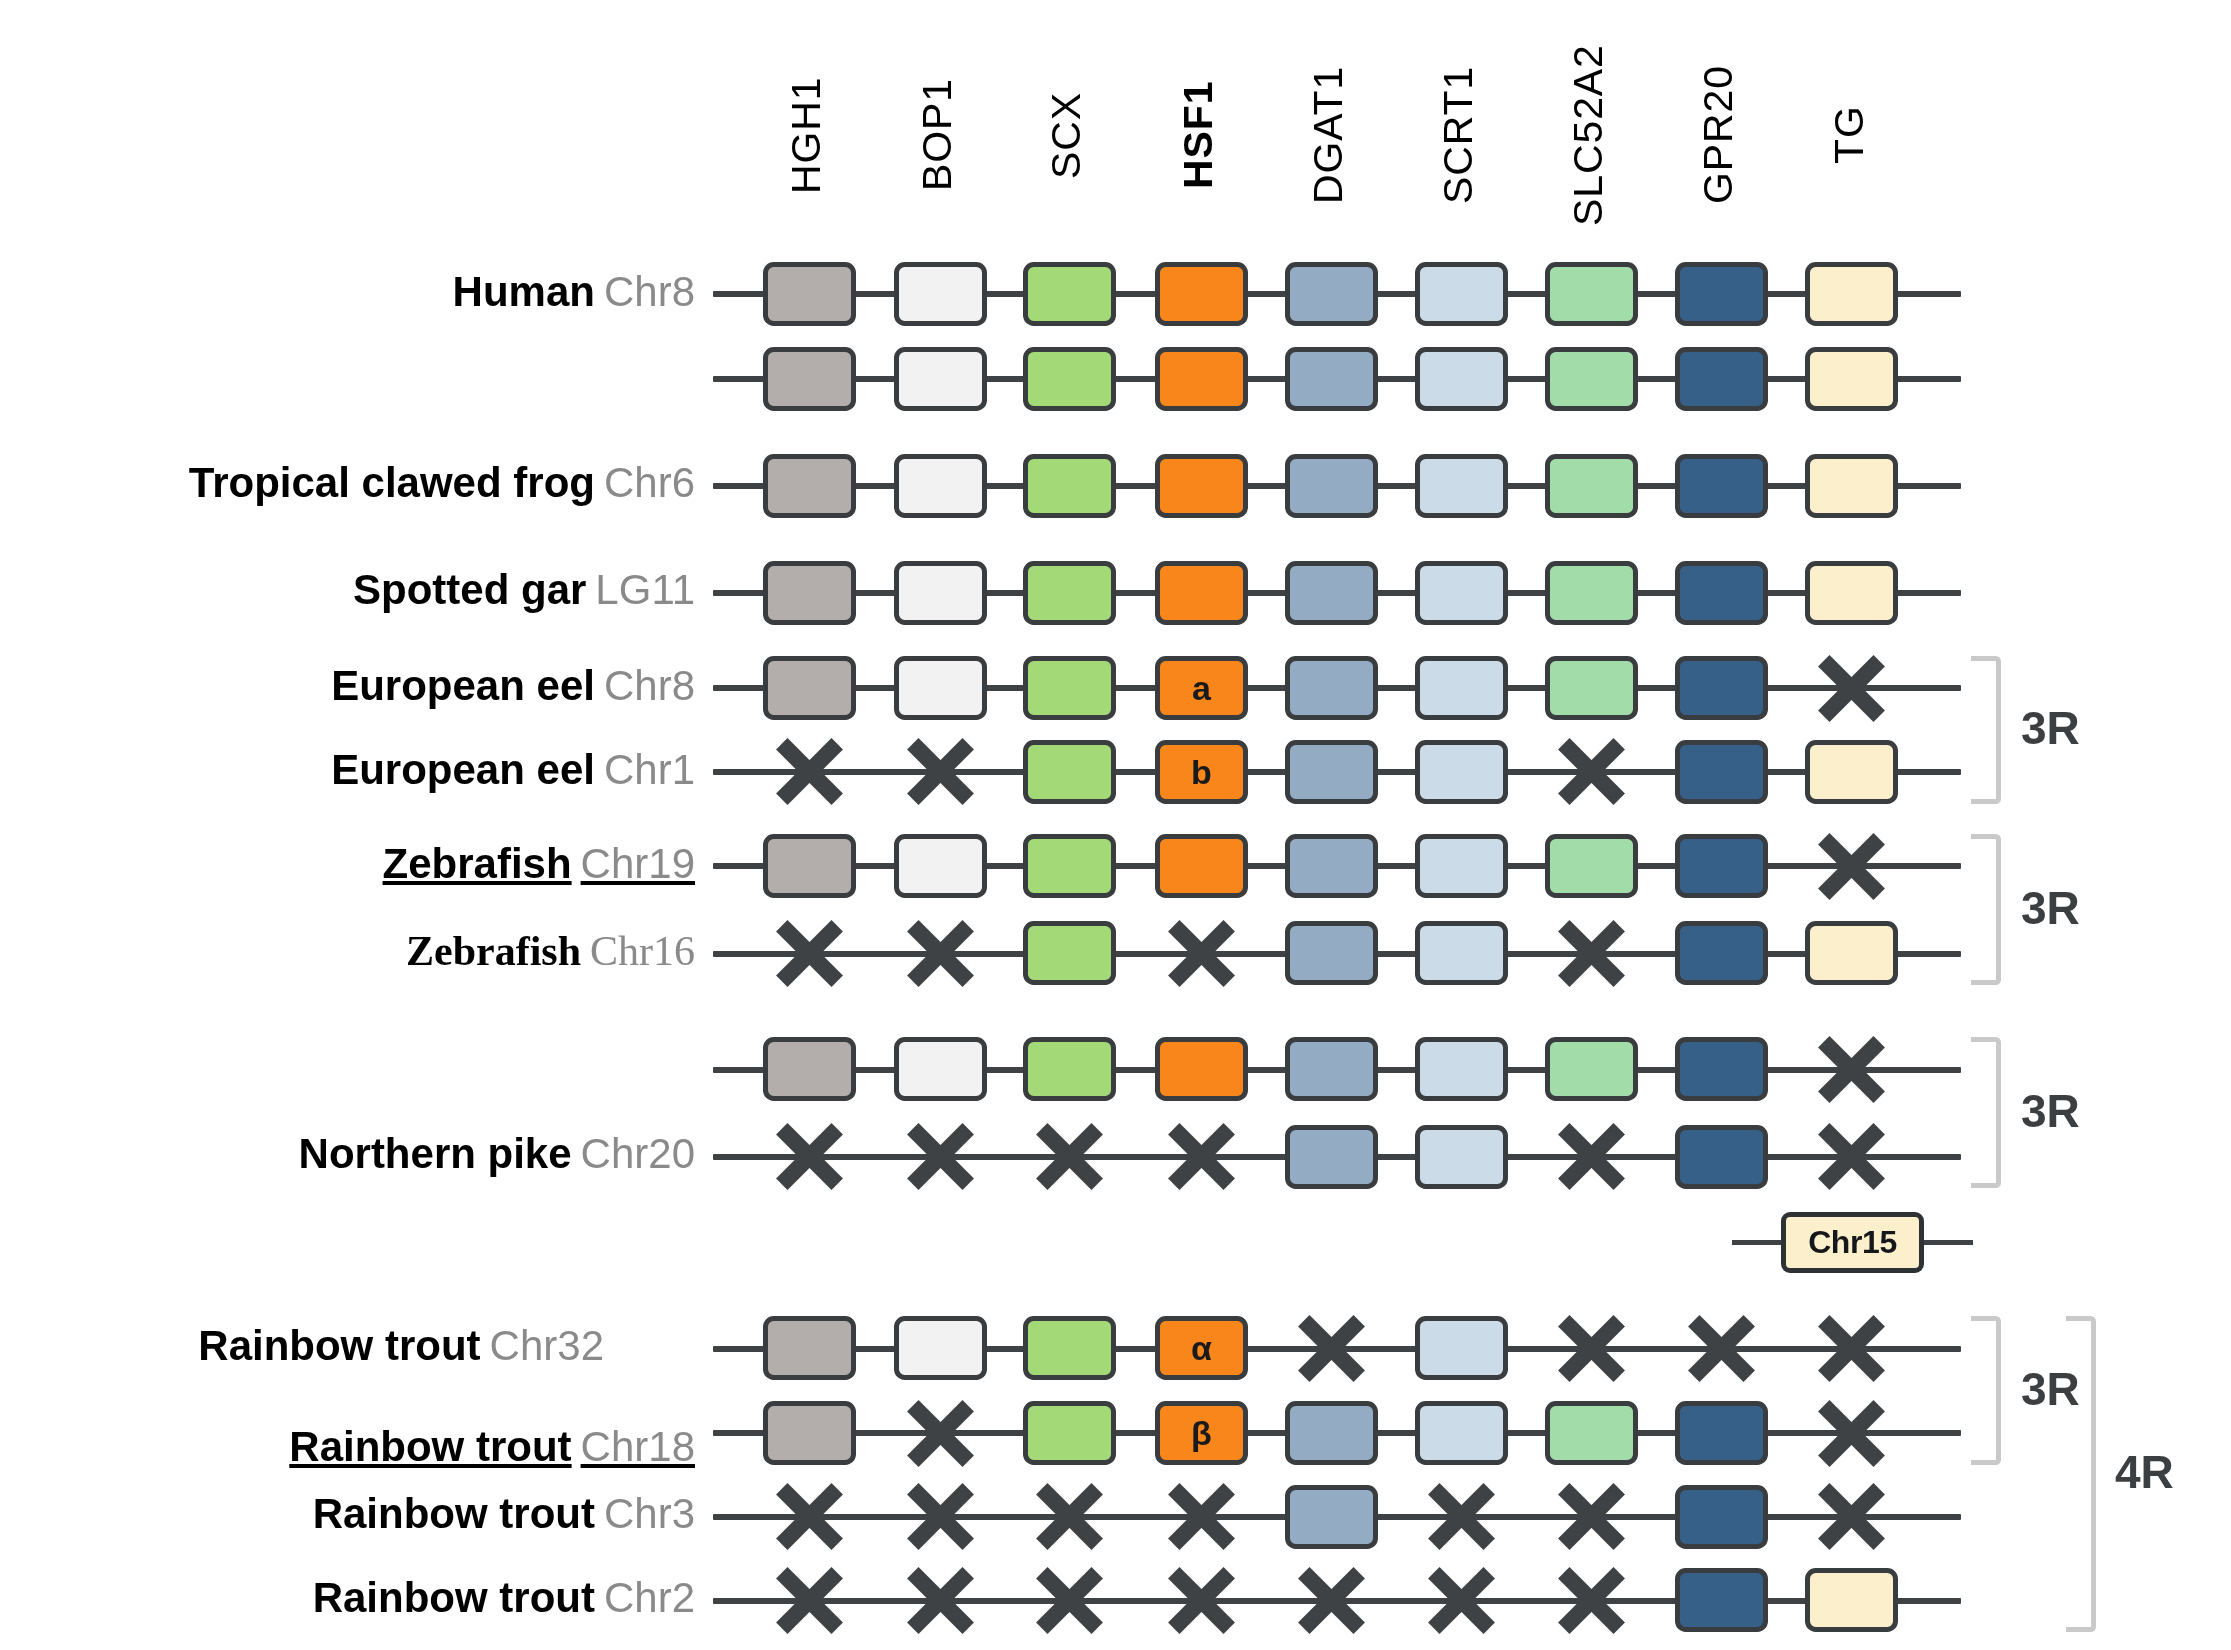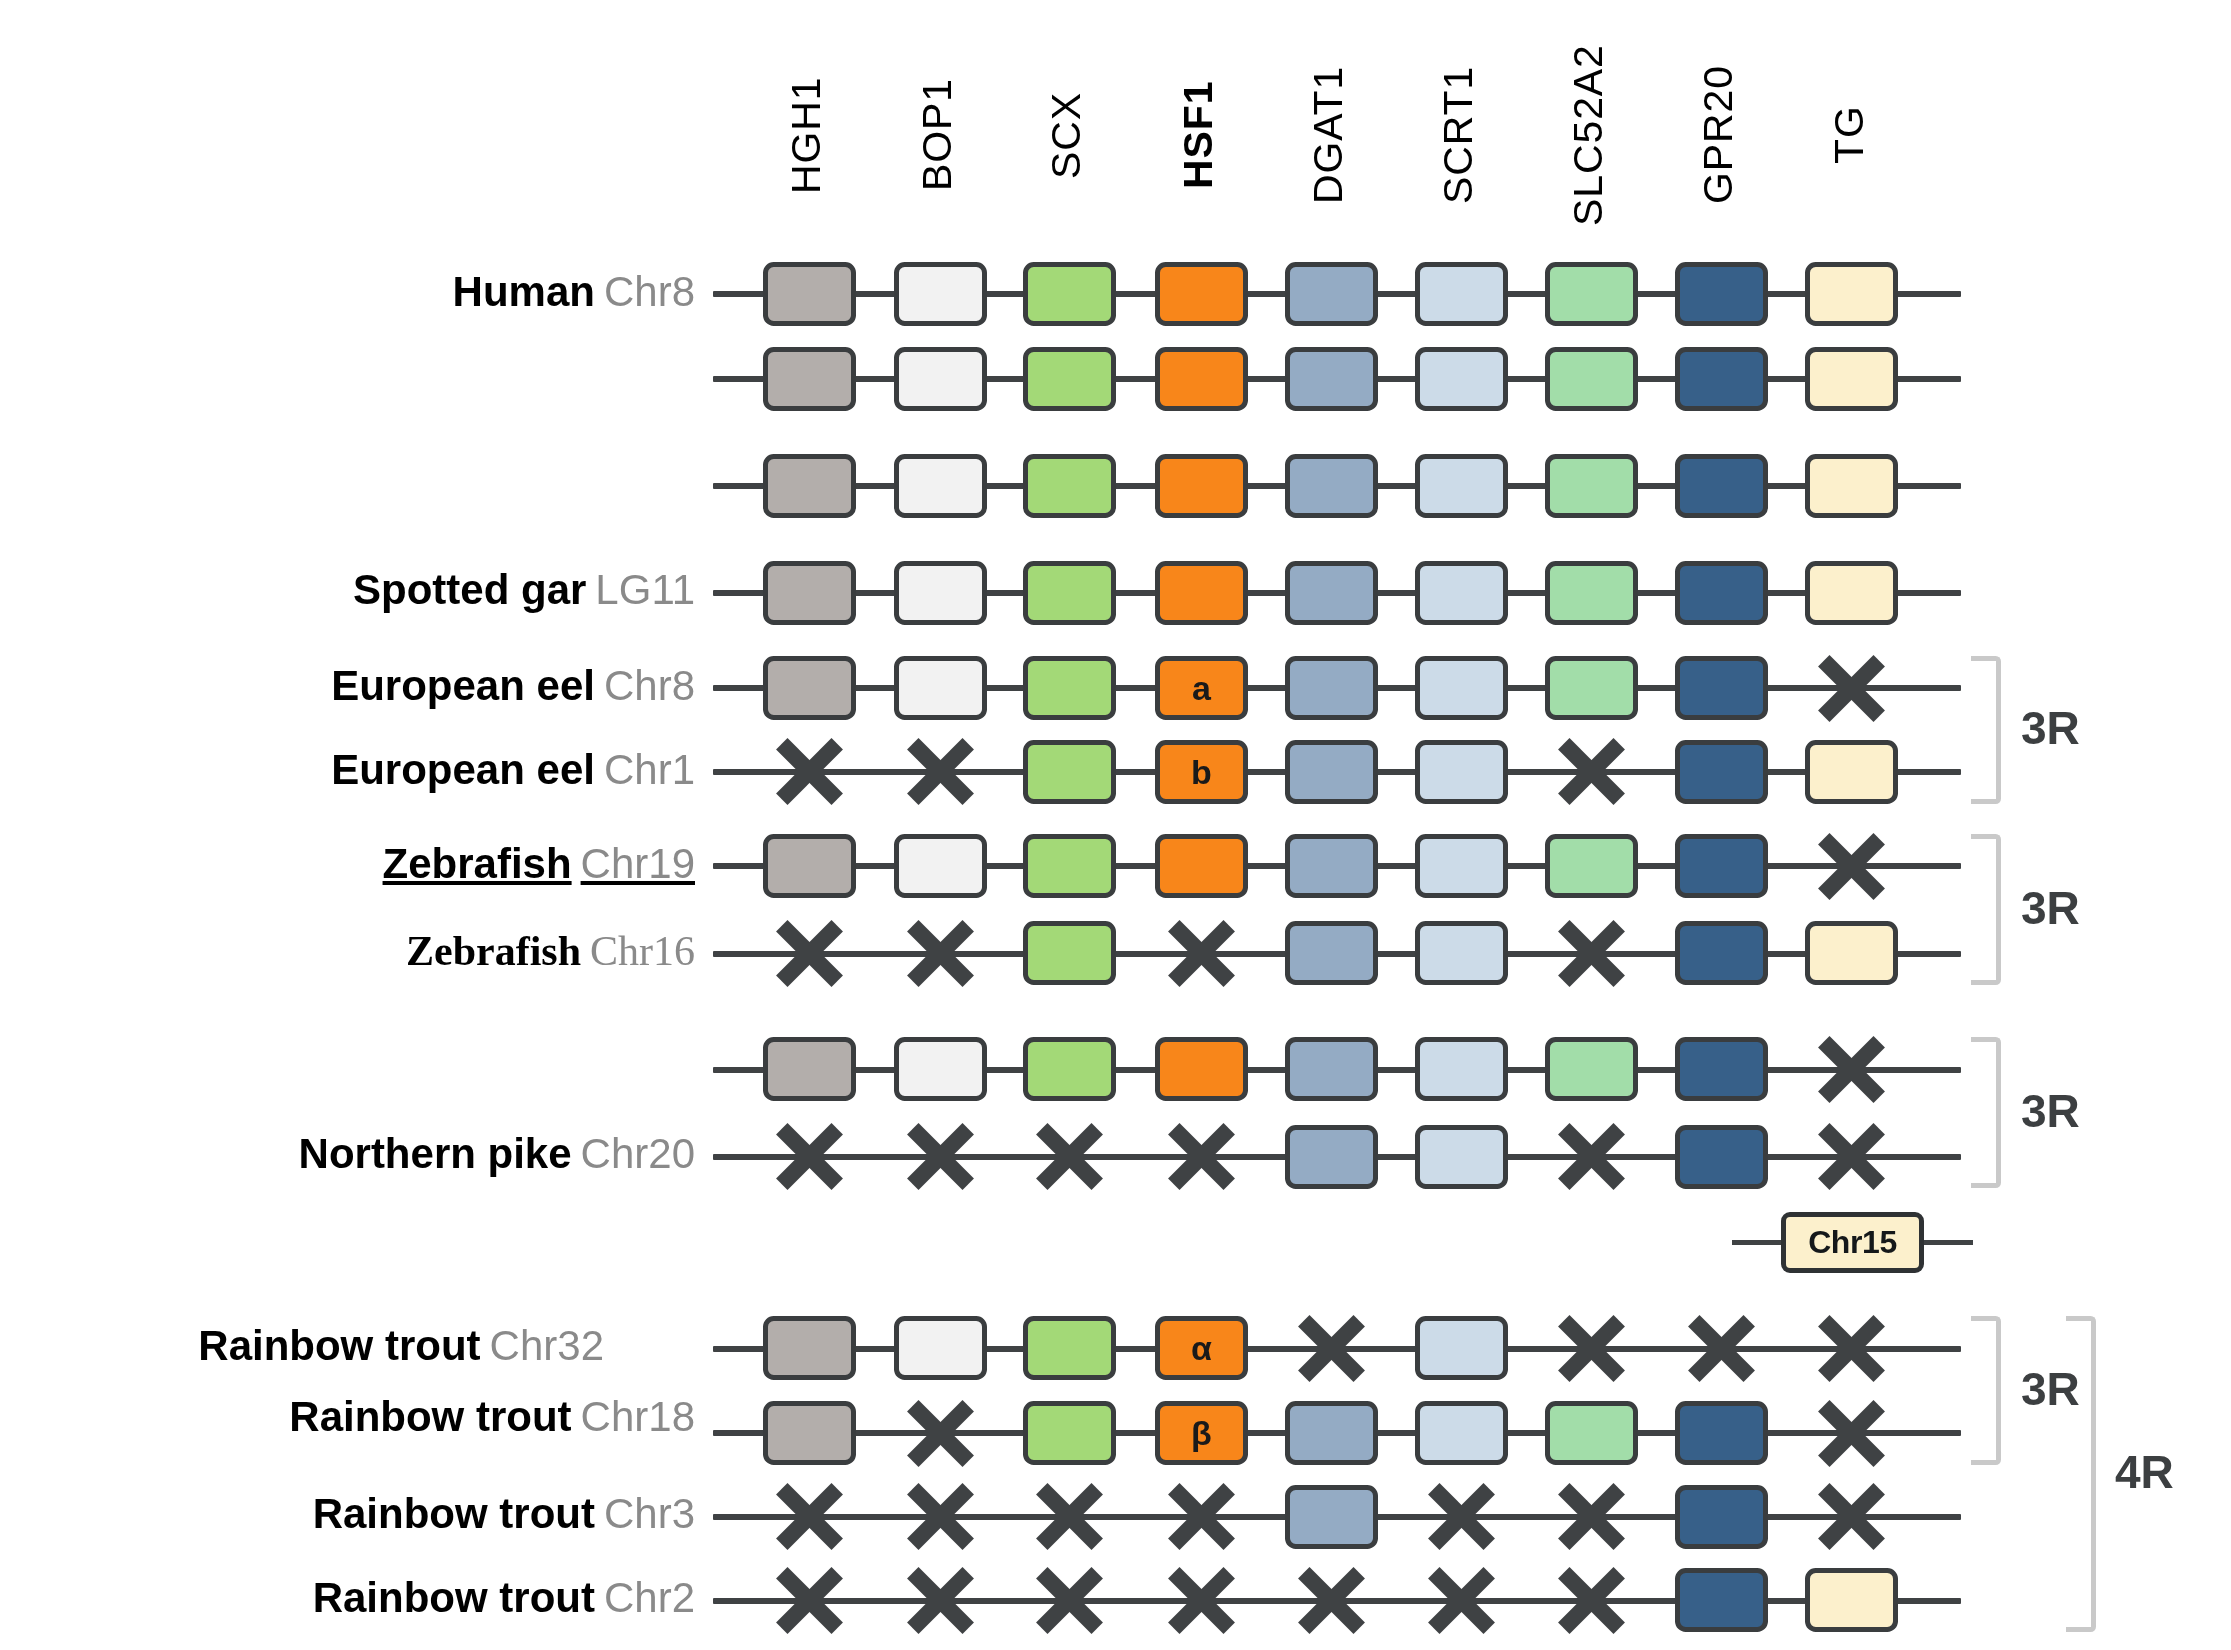--- a/index.html
+++ b/index.html
@@ -126,20 +126,21 @@
     <div class="backbone" style="left: 713px; width: 1248px; top: 376px;"></div>
     <div class="gene" style="left: 763px; top: 347px; width: 93px; height: 64px; background: rgb(179, 174, 171);"></div>
     <div class="gene" style="left: 894px; top: 347px; width: 93px; height: 64px; background: rgb(242, 242, 242);"></div>
     <div class="gene" style="left: 1023px; top: 347px; width: 93px; height: 64px; background: rgb(163, 217, 119);"></div>
     <div class="gene" style="left: 1155px; top: 347px; width: 93px; height: 64px; background: rgb(248, 134, 26);"></div>
     <div class="gene" style="left: 1285px; top: 347px; width: 93px; height: 64px; background: rgb(148, 171, 196);"></div>
     <div class="gene" style="left: 1415px; top: 347px; width: 93px; height: 64px; background: rgb(204, 219, 232);"></div>
     <div class="gene" style="left: 1545px; top: 347px; width: 93px; height: 64px; background: rgb(162, 221, 169);"></div>
     <div class="gene" style="left: 1675px; top: 347px; width: 93px; height: 64px; background: rgb(55, 96, 137);"></div>
     <div class="gene" style="left: 1805px; top: 347px; width: 93px; height: 64px; background: rgb(252, 240, 204);"></div>
+    <div class="row-label" style="right: 1536px; top: 462px;"><span class="sp">Tropical clawed frog</span><span class="chr">Chr6</span></div>
     <div class="backbone" style="left: 713px; width: 1248px; top: 483px;"></div>
     <div class="gene" style="left: 763px; top: 454px; width: 93px; height: 64px; background: rgb(179, 174, 171);"></div>
     <div class="gene" style="left: 894px; top: 454px; width: 93px; height: 64px; background: rgb(242, 242, 242);"></div>
     <div class="gene" style="left: 1023px; top: 454px; width: 93px; height: 64px; background: rgb(163, 217, 119);"></div>
     <div class="gene" style="left: 1155px; top: 454px; width: 93px; height: 64px; background: rgb(248, 134, 26);"></div>
     <div class="gene" style="left: 1285px; top: 454px; width: 93px; height: 64px; background: rgb(148, 171, 196);"></div>
     <div class="gene" style="left: 1415px; top: 454px; width: 93px; height: 64px; background: rgb(204, 219, 232);"></div>
     <div class="gene" style="left: 1545px; top: 454px; width: 93px; height: 64px; background: rgb(162, 221, 169);"></div>
     <div class="gene" style="left: 1675px; top: 454px; width: 93px; height: 64px; background: rgb(55, 96, 137);"></div>
     <div class="gene" style="left: 1805px; top: 454px; width: 93px; height: 64px; background: rgb(252, 240, 204);"></div>
@@ -369,21 +370,21 @@
       </svg>
     </div>
     <div class="xmark" style="left: 1813px; top: 1310px;">
       <svg width="77" height="77" viewBox="0 0 100 100">
         <g stroke="#3f4244" stroke-width="21" stroke-linecap="butt" stroke-linejoin="miter">
           <line x1="14" y1="14" x2="86" y2="86"></line>
           <line x1="86" y1="14" x2="14" y2="86"></line>
         </g>
       </svg>
     </div>
-    <div class="row-label" style="right: 1536px; top: 1396px;"><span class="sp">Rainbow trout</span><span class="chr">Chr18</span></div>
+    <div class="row-label" style="right: 1536px; top: 1426px; text-decoration: underline;"><span class="sp">Rainbow trout</span><span class="chr">Chr18</span></div>
     <div class="backbone" style="left: 713px; width: 1248px; top: 1430px;"></div>
     <div class="gene" style="left: 763px; top: 1401px; width: 93px; height: 64px; background: rgb(179, 174, 171);"></div>
     <div class="xmark" style="left: 902px; top: 1395px;">
       <svg width="77" height="77" viewBox="0 0 100 100">
         <g stroke="#3f4244" stroke-width="21" stroke-linecap="butt" stroke-linejoin="miter">
           <line x1="14" y1="14" x2="86" y2="86"></line>
           <line x1="86" y1="14" x2="14" y2="86"></line>
         </g>
       </svg>
     </div>

